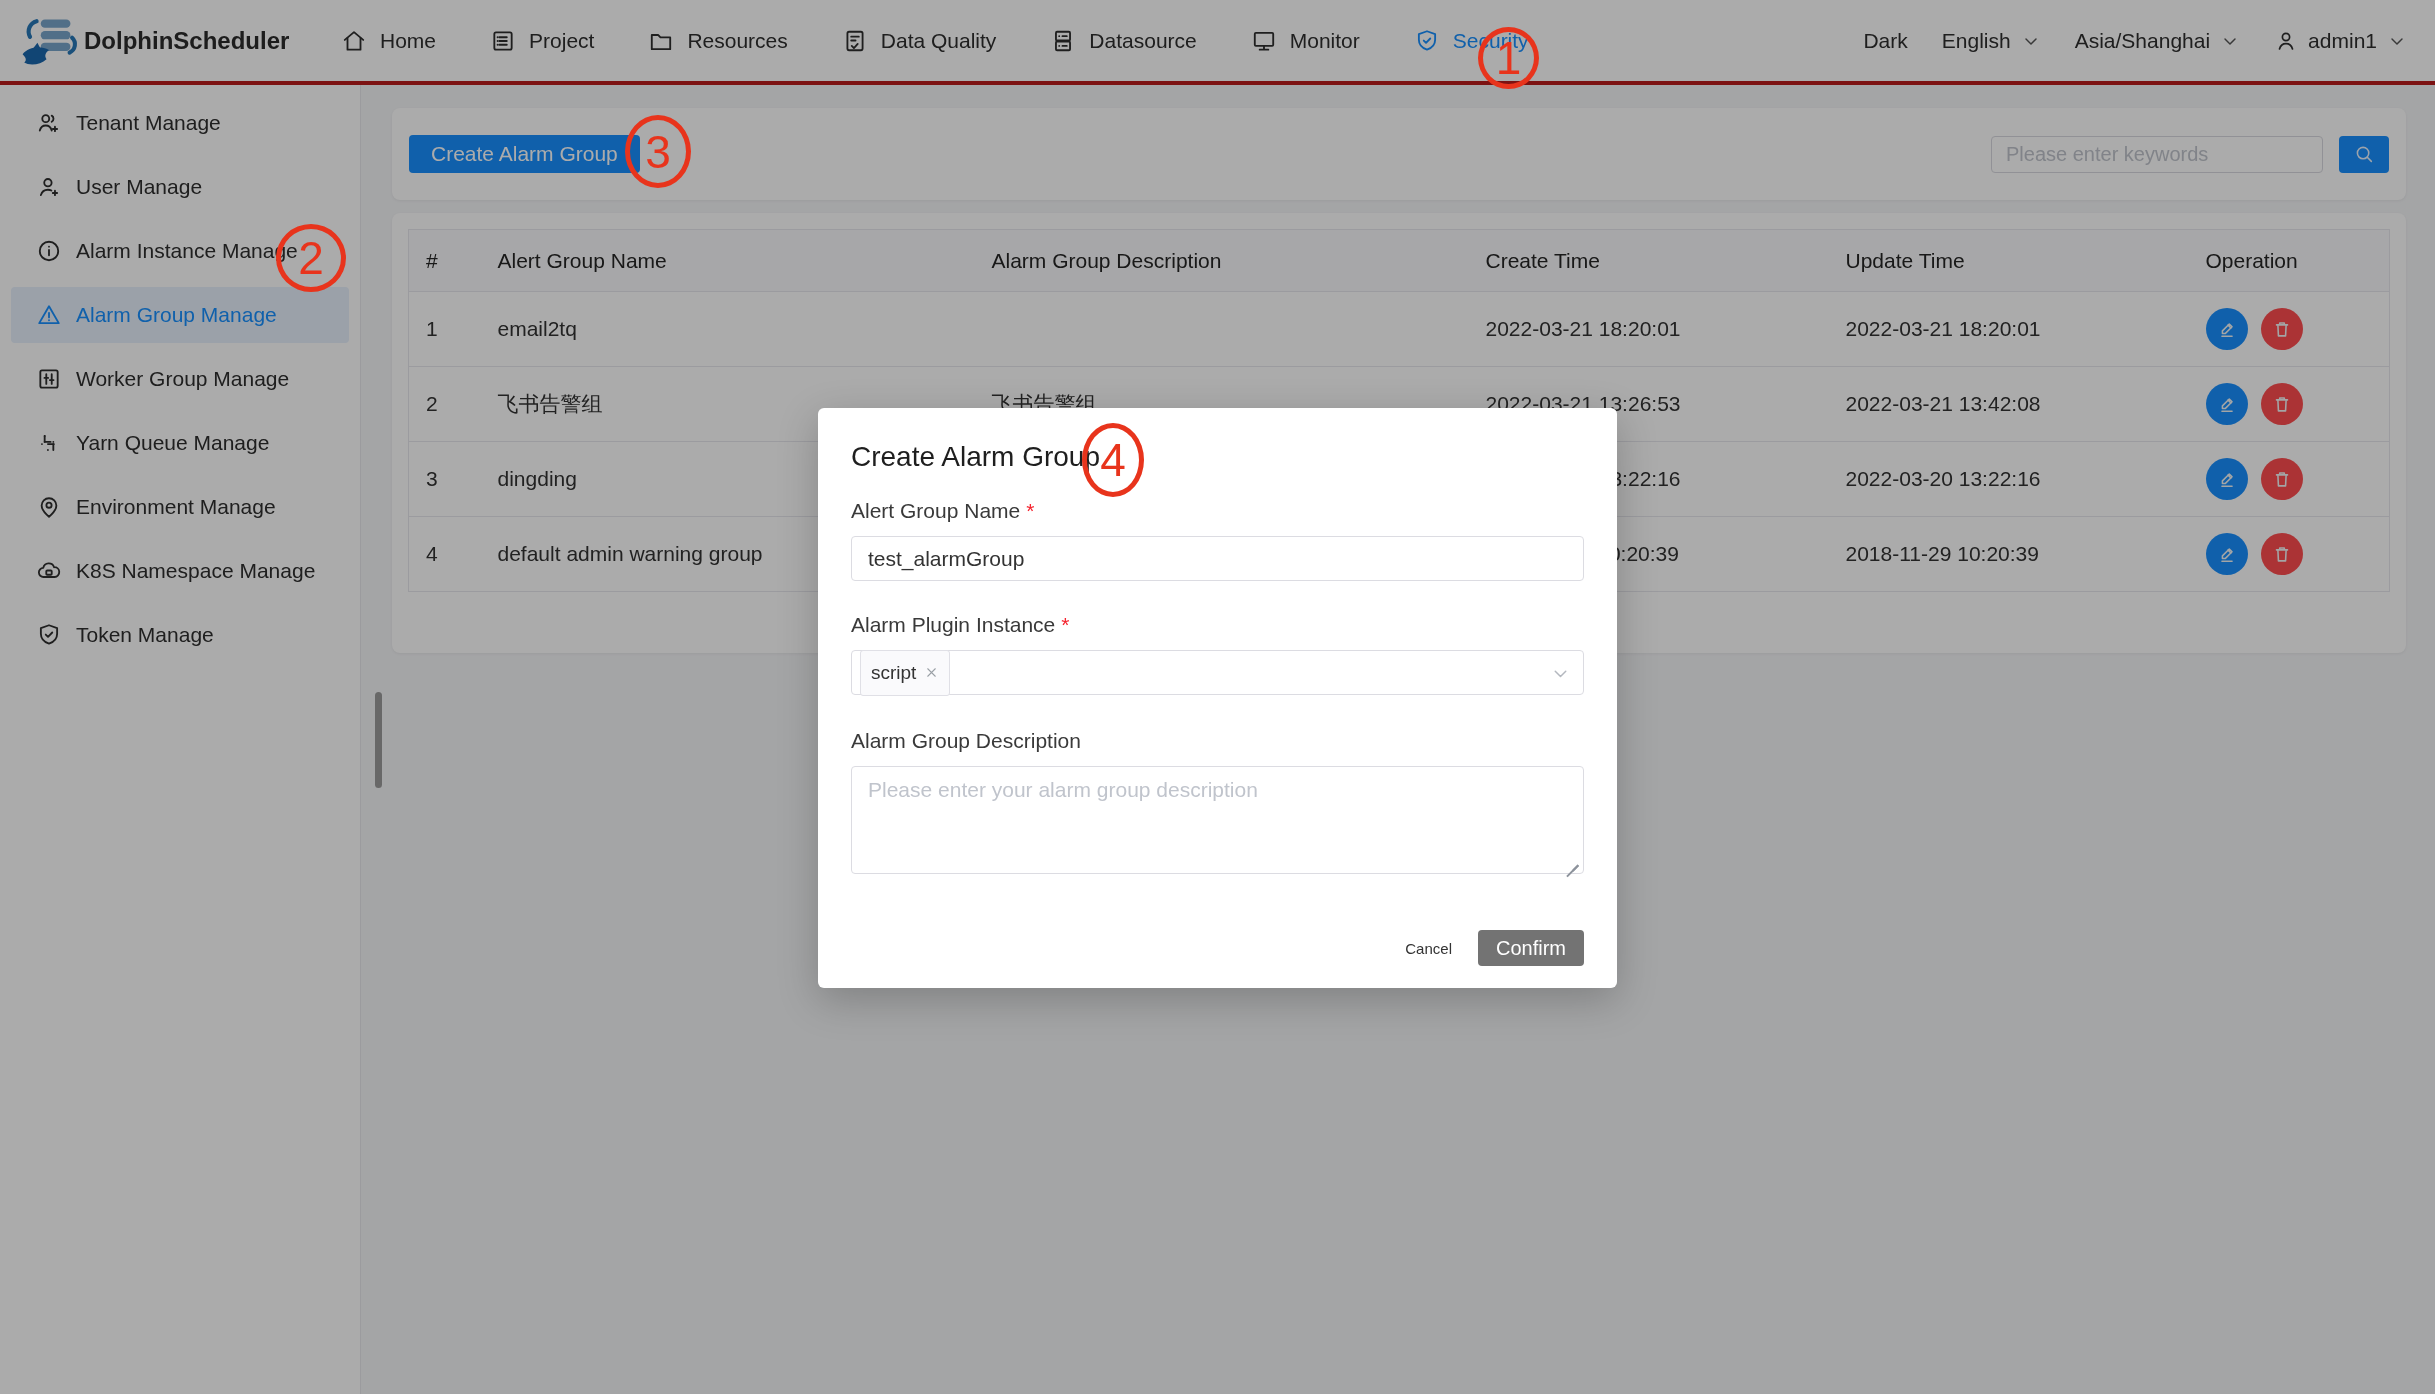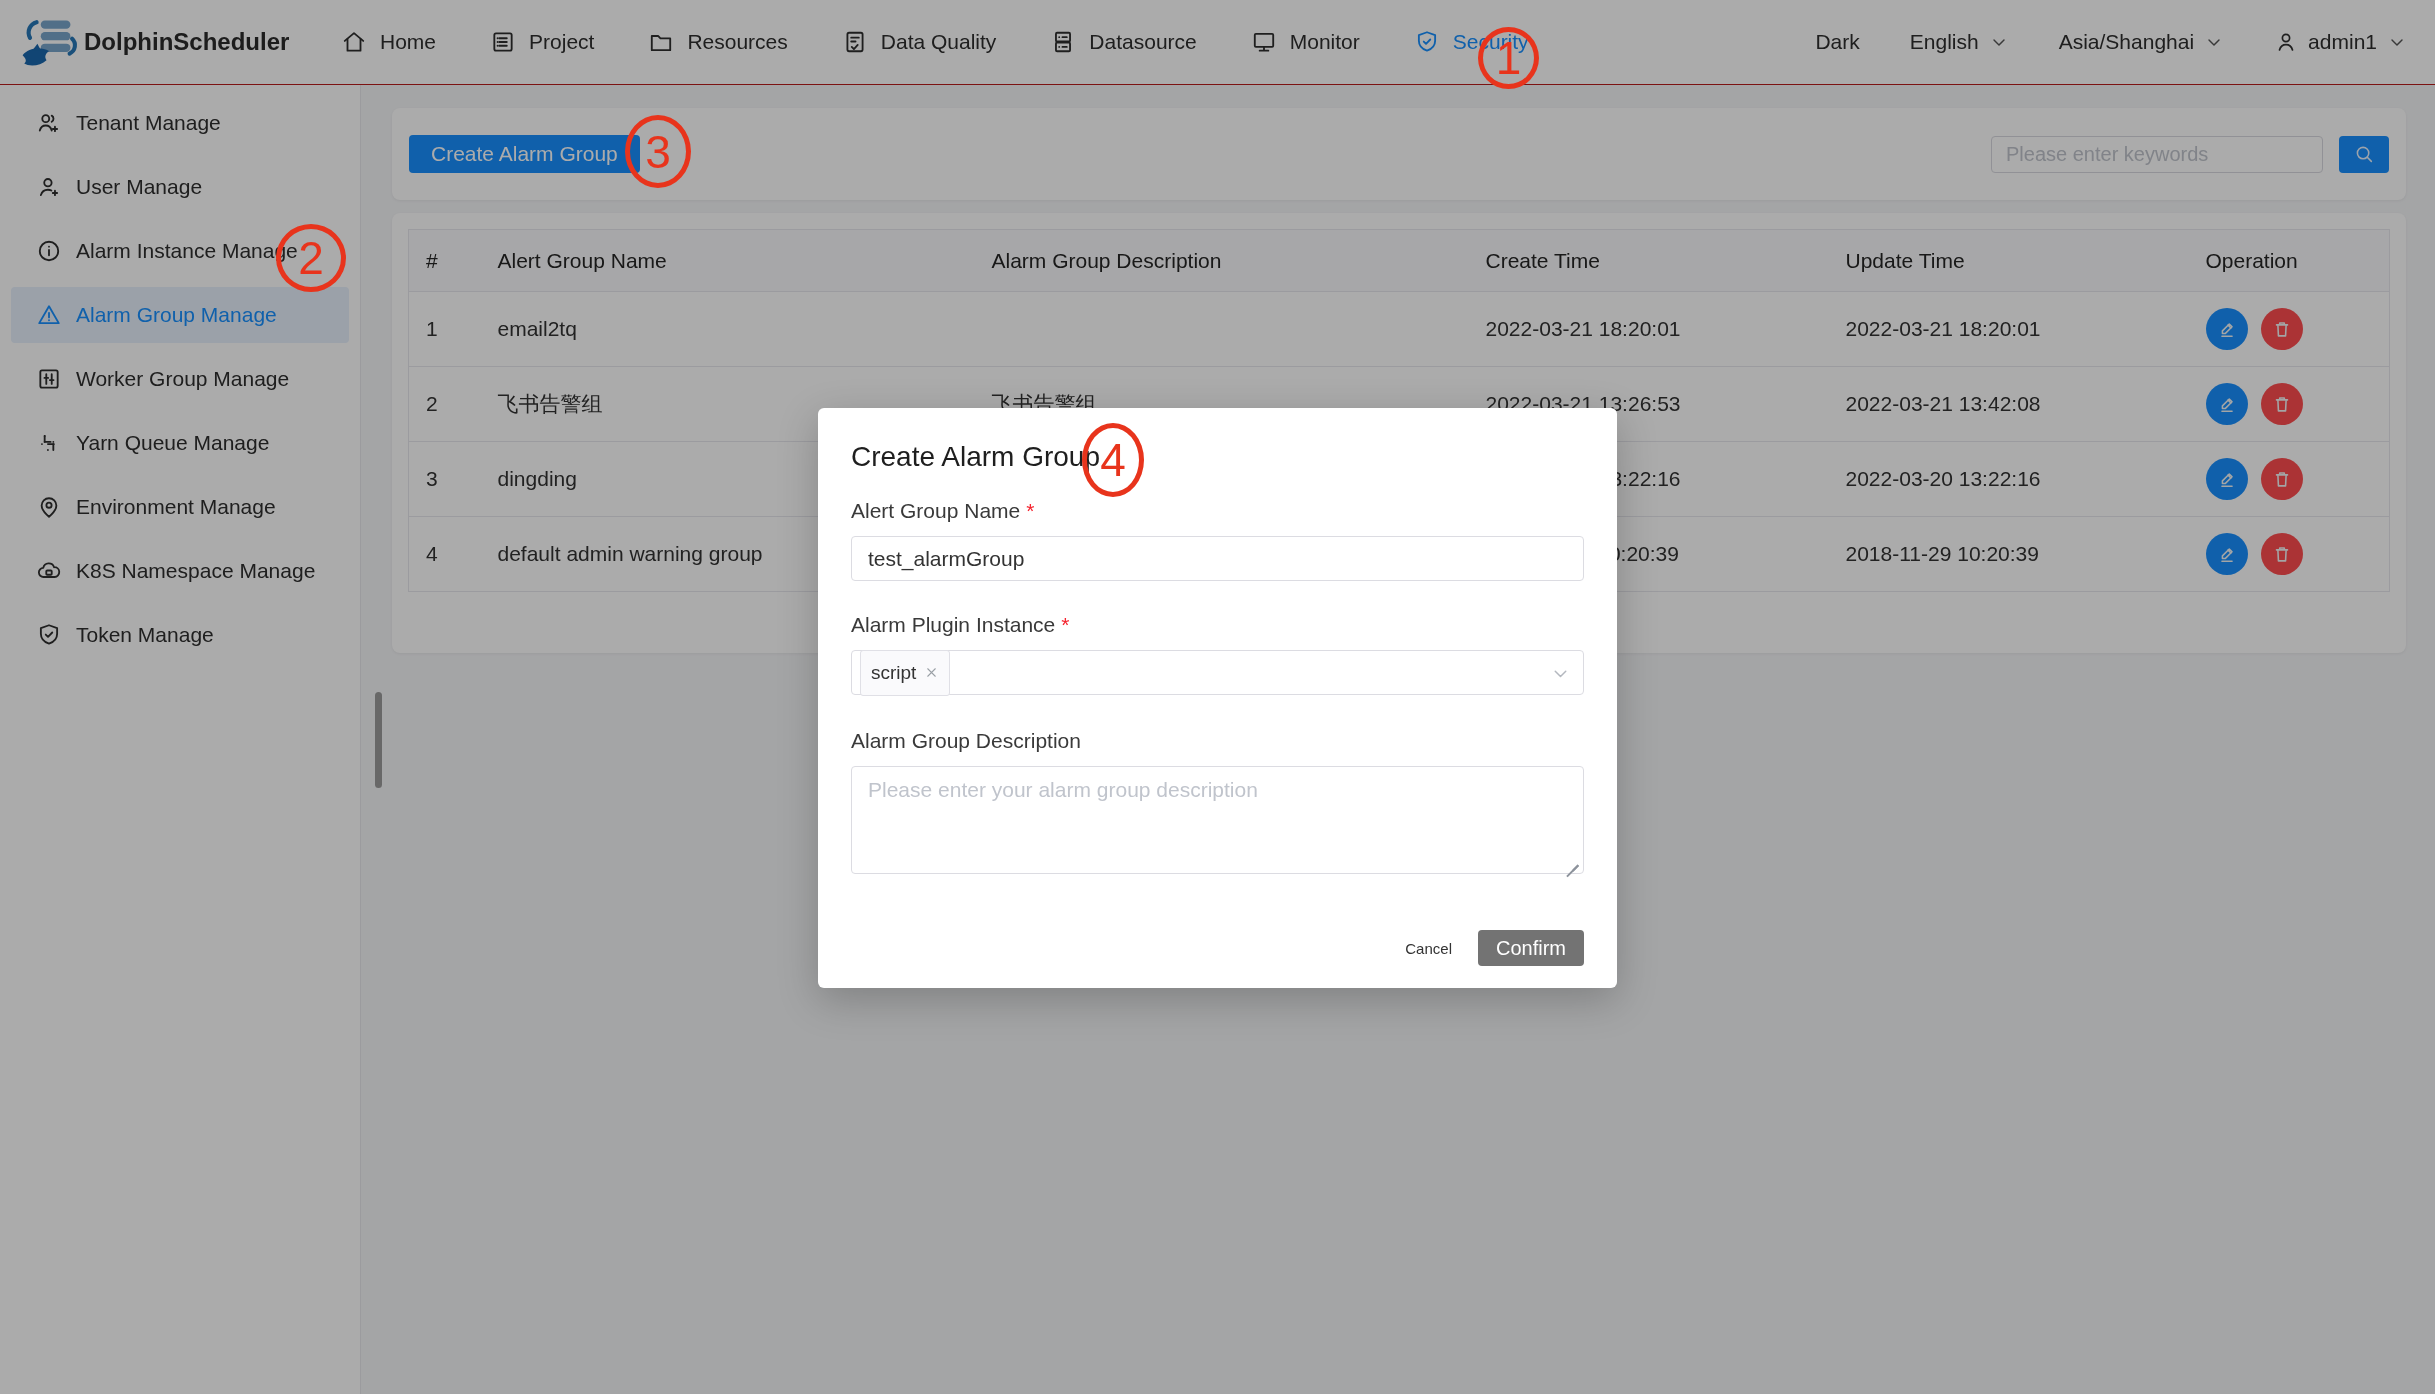--- a/index.html
+++ b/index.html
@@ -1,32 +1,32 @@
 <!DOCTYPE html>
 <html><head>
 <meta charset="utf-8">
 <style>
   * { margin:0; padding:0; box-sizing:border-box; }
   html,body { width:2435px; height:1394px; }
   body { font-family:"Liberation Sans", sans-serif; color:#333; }
   .app { position:relative; width:2435px; height:1394px; overflow:hidden; background:#f5f6f8; }
 
   
-  .navbar { position:relative; height:85px; background:#fff; border-bottom:1px solid #b91c1c;
+  .navbar { position:relative; height:85px; background:#fff; border-bottom:4px solid #b91c1c;
             display:flex; align-items:center; padding:0 28px 0 16px; z-index:1; }
   .brand { display:flex; align-items:center; width:268px; flex:0 0 auto; }
   .logo { width:66px; height:62px; display:inline-block; }
   .brand-name { font-size:24px; font-weight:600; color:#2c2c2c; margin-left:2px; }
   .nav-menu { display:flex; align-items:center; margin-left:30px; }
   .nav-item { display:flex; align-items:center; gap:13px; padding:0 27px; height:85px;
               font-size:21px; color:#2f2f2f; cursor:pointer; }
   .nav-item svg { width:26px; height:26px; stroke:#2f2f2f; }
   .nav-item.active { color:#1890ff; }
   .nav-item.active svg { stroke:#1890ff; }
-  .nav-right { margin-left:auto; display:flex; align-items:center; gap:50px; font-size:21px; color:#2f2f2f; }
+  .nav-right { margin-left:auto; display:flex; align-items:center; gap:34px; font-size:21px; color:#2f2f2f; }
   .nav-drop { display:flex; align-items:center; gap:10px; cursor:pointer; }
   .nav-drop svg.chev, .user svg.chev { width:20px; height:20px; stroke:#555; }
   .user { display:flex; align-items:center; gap:10px; cursor:pointer; }
   .user svg.person { width:24px; height:24px; stroke:#2f2f2f; }
 
   
   .layout { display:flex; height:1309px; }
   .sidebar { width:361px; background:#fff; border-right:1px solid #e8e8ec; padding-top:10px; flex:0 0 auto; }
   .side-item { display:flex; align-items:center; gap:14px; height:56px; margin:0 11px 8px 11px;
                padding-left:25px; border-radius:4px; font-size:21px; color:#2f2f2f; cursor:pointer; }

